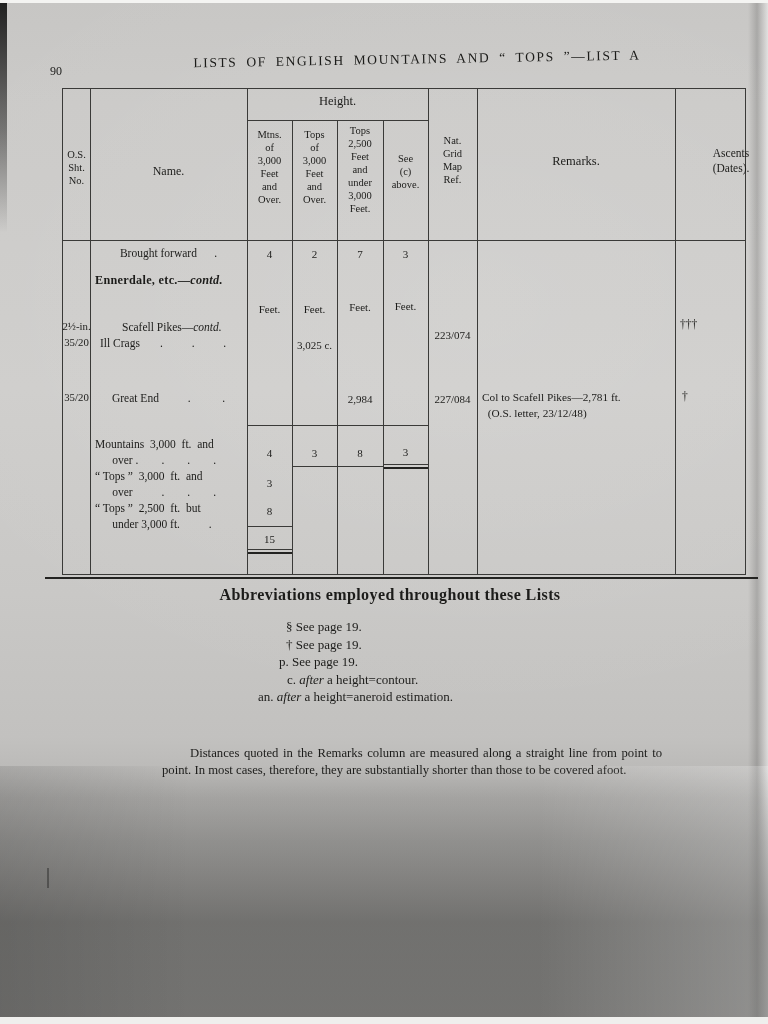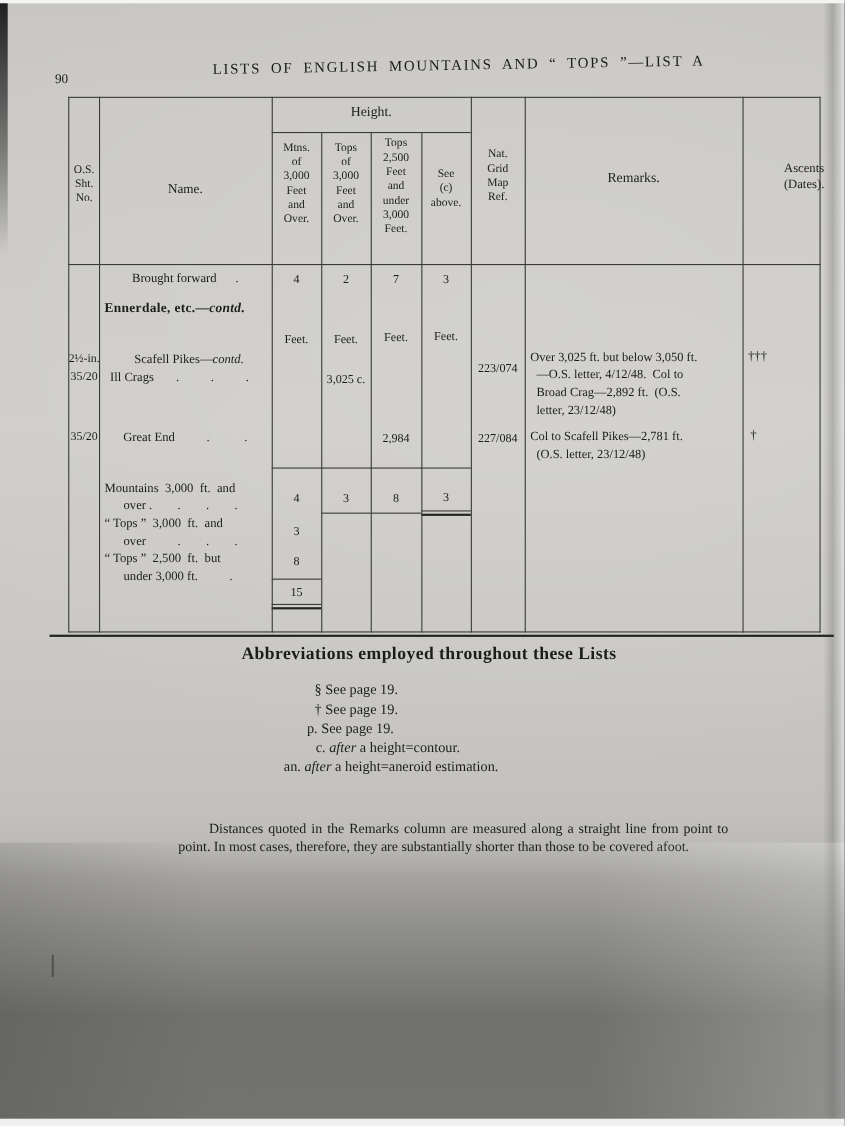--- a/index.html
+++ b/index.html
@@ -134,24 +134,20 @@
     <div class="abs c t11" style="left:230px;top:214px;width:45px;">Feet.</div>
     <div class="abs c t11" style="left:275px;top:212px;width:46px;">Feet.</div>
     <div class="abs c t11" style="left:321px;top:211px;width:45px;">Feet.</div>
 
     <div class="abs c prl" style="left:-3px;top:231px;width:35px;font-size:10.8px;line-height:15.5px;">2½-in.
 35/20</div>
     <div class="abs t115" style="left:32px;top:232px;margin-left:28px;"><span>Scafell Pikes—</span><span class="it">contd.</span></div>
     <div class="abs pre t115" style="left:38px;top:248px;">Ill Crags       .          .          .</div>
     <div class="abs c t11" style="left:228px;top:250px;width:49px;">3,025 c.</div>
     <div class="abs c t11" style="left:366px;top:240px;width:49px;">223/074</div>
-    <div class="abs pre remarks-cell" style="left:420px;top:229px;">Over 3,025 ft. but below 3,050 ft.
-  —O.S. letter, 4/12/48.  Col to
-  Broad Crag—2,892 ft.  (O.S.
-  letter, 23/12/48)</div>
     <div class="abs t115" style="left:618px;top:229px;">†††</div>
 
     <div class="abs c" style="left:-3px;top:303px;width:35px;font-size:10.8px;">35/20</div>
     <div class="abs c pre t115" style="left:28px;top:303px;width:157px;">Great End          .           .</div>
     <div class="abs c t11" style="left:275px;top:304px;width:46px;">2,984</div>
     <div class="abs c t11" style="left:366px;top:304px;width:49px;">227/084</div>
     <div class="abs pre remarks-cell" style="left:420px;top:301px;">Col to Scafell Pikes—2,781 ft.
   (O.S. letter, 23/12/48)</div>
     <div class="abs t115" style="left:620px;top:301px;">†</div>
 

